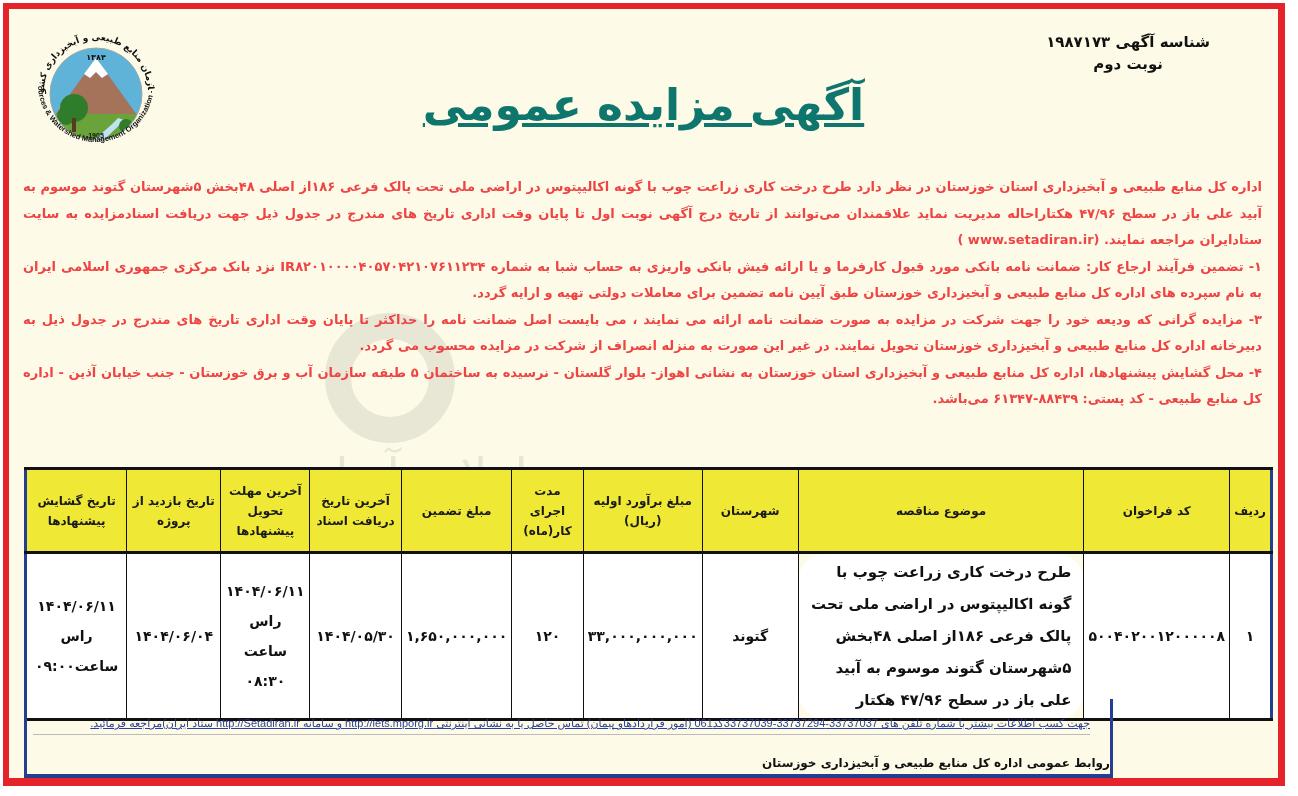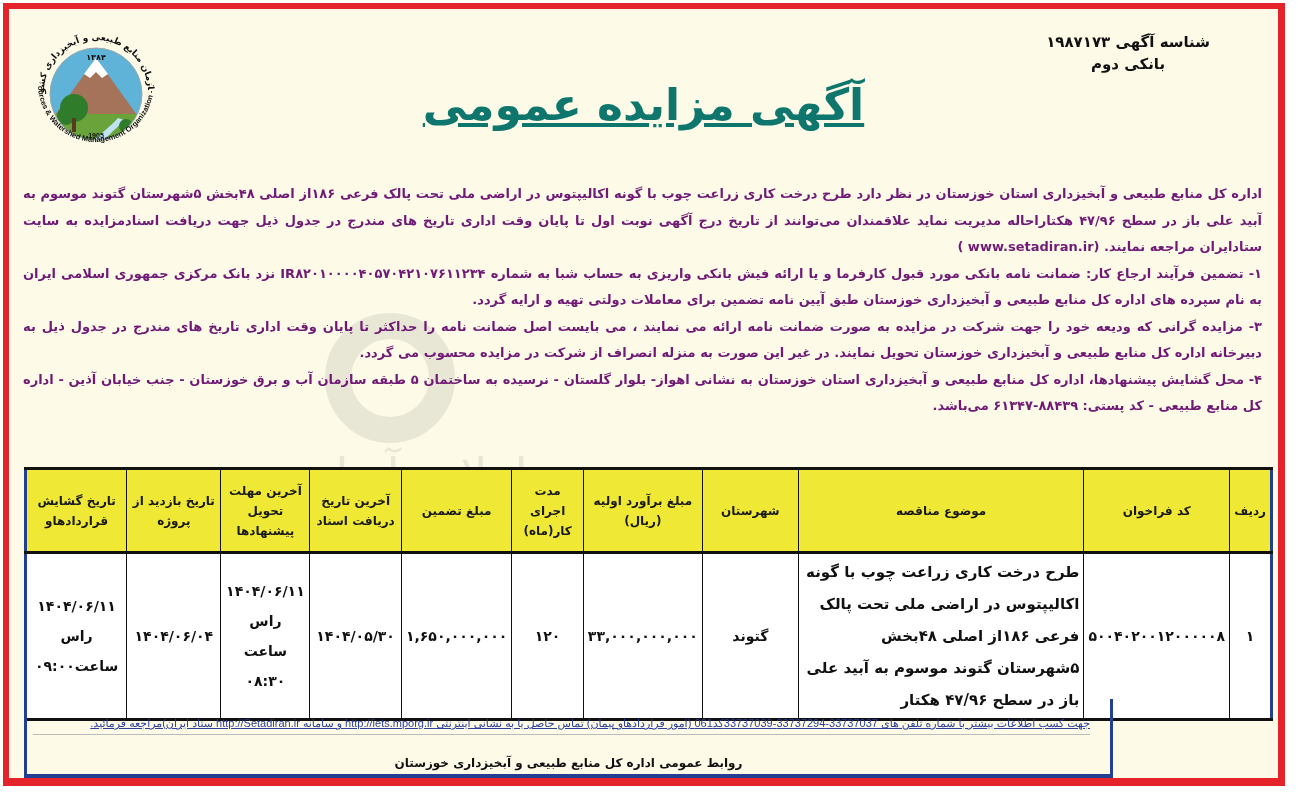--- a/index.html
+++ b/index.html
@@ -45,23 +45,23 @@
     }
     .logo {
       position: absolute; left: 17px; top: 13px; width: 140px; height: 140px;
     }
     .title {
       position: absolute; left: 0; right: 0; top: 70px;
       text-align: center; direction: rtl;
       font: bold 44px "DejaVu Sans", sans-serif; color: #0f766e; text-decoration: underline;
     }
     .body-text {
-      position: absolute; left: 14px; right: 16px; top: 172px;
+      position: absolute; left: 14px; right: 16px; top: 165px;
       direction: rtl; text-align: justify;
-      font: bold 13px "DejaVu Sans", sans-serif; color: #701a75;
+      font: bold 13px "DejaVu Sans", sans-serif; color: #ef4444;
       line-height: 26.5px;
     }
     .body-text p { margin: 0; }
     .ltr { direction: ltr; unicode-bidi: embed; }
 
     table.tenders {
       position: absolute; left: 15px; top: 458px; width: 1249px;
       border-collapse: collapse; direction: rtl;
       font-family: "DejaVu Sans", sans-serif;
       border-left: 3px solid #233f91; border-right: 3px solid #233f91;
@@ -74,38 +74,38 @@
       border-top: 3px solid #111; border-bottom: 3px solid #111;
     }
     table.tenders td {
       background: #ffffff; color: #111;
       font: bold 14px "DejaVu Sans", sans-serif;
       border: 1.5px solid #111; height: 145px;
       padding: 2px 4px; text-align: center; line-height: 30px;
       border-bottom: 3px solid #111;
     }
     table.tenders td.subject {
-      text-align: right; font-size: 15px; line-height: 32px; padding-right: 4px;
+      text-align: right; font-size: 15px; line-height: 32px; padding-right: 12px; border-radius: 29px;
     }
     .notice-box {
       position: absolute; left: 15px; top: 690px; width: 1089px; height: 79px;
       border-left: 3px solid #233f91; border-right: 3px solid #233f91;
       border-bottom: 4px solid #233f91; box-sizing: border-box;
     }
     .contact {
       position: absolute; right: 20px; top: 18px; left: 6px;
       direction: rtl; text-align: right;
       font: 11px "Liberation Sans", sans-serif; color: #2b3f9c;
       text-decoration: underline; white-space: nowrap;
       border-bottom: 1px solid #bbbbbb; padding-bottom: 4px;
     }
     .contact a { color: #2b3f9c; }
     .pr {
       position: absolute; left: 0; right: 0; top: 57px;
-      text-align: center; direction: rtl;
+      direction: rtl;
       font: bold 12px "DejaVu Sans", sans-serif; color: #111;
     }
   </style>
 </head>
 <body>
 
 <div class="frame">
 
   <div class="wm-circle"></div>
   <div class="wm-sub">زنجیره معاملات آریاتندر</div>
@@ -140,21 +140,21 @@
         <text font-size="7.5" font-weight="bold" fill="#111" font-family="Liberation Sans, sans-serif">
           <textPath href="#arcBottom" startOffset="50%" text-anchor="middle">Natural Resources &amp; Watershed Management Organization - I.R. OF IRAN</textPath>
         </text>
         <text x="70" y="38" font-size="8" font-weight="bold" text-anchor="middle" fill="#111" font-family="DejaVu Sans, sans-serif">۱۳۸۴</text>
         <text x="70" y="116" font-size="7" font-weight="bold" text-anchor="middle" fill="#111" font-family="Liberation Sans, sans-serif">1905</text>
       </svg>
     </div>
 
     <div class="ad-id">
       <div>شناسه آگهی ۱۹۸۷۱۷۳</div>
-      <div>بانکی دوم</div>
+      <div>نوبت دوم</div>
     </div>
 
     <div class="title">آگهی مزایده عمومی</div>
 
     <div class="body-text">
       <p>
         <span>اداره کل منابع طبیعی و آبخیزداری استان خوزستان در نظر دارد طرح درخت کاری زراعت چوب با گونه اکالیپتوس در اراضی ملی تحت پالک فرعی ۱۸۶از اصلی ۴۸بخش ۵شهرستان گتوند موسوم به آبید علی باز در سطح ۴۷/۹۶ هکتاراحاله مدیریت نماید علاقمندان می‌توانند از تاریخ درج آگهی نوبت اول تا پایان وقت اداری تاریخ های مندرج در جدول ذیل جهت دریافت اسنادمزایده به سایت ستادایران مراجعه نمایند.</span>
         <span class="ltr">( www.setadiran.ir)</span>
       </p>
       <p>
@@ -190,21 +190,21 @@
           <th>ردیف</th>
           <th>کد فراخوان</th>
           <th>موضوع مناقصه</th>
           <th>شهرستان</th>
           <th>مبلغ برآورد اولیه (ریال)</th>
           <th>مدت اجرای کار(ماه)</th>
           <th>مبلغ تضمین</th>
           <th>آخرین تاریخ دریافت اسناد</th>
           <th>آخرین مهلت تحویل پیشنهادها</th>
           <th>تاریخ بازدید از پروژه</th>
-          <th>تاریخ گشایش قراردادهاو</th>
+          <th>تاریخ گشایش پیشنهادها</th>
         </tr>
       </thead>
       <tbody>
         <tr>
           <td>۱</td>
           <td>۵۰۰۴۰۲۰۰۱۲۰۰۰۰۰۸</td>
           <td class="subject">طرح درخت کاری زراعت چوب با گونه اکالیپتوس در اراضی ملی تحت پالک فرعی ۱۸۶از اصلی ۴۸بخش ۵شهرستان گتوند موسوم به آبید علی باز در سطح ۴۷/۹۶ هکتار</td>
           <td>گتوند</td>
           <td>۳۳,۰۰۰,۰۰۰,۰۰۰</td>
           <td>۱۲۰</td>

